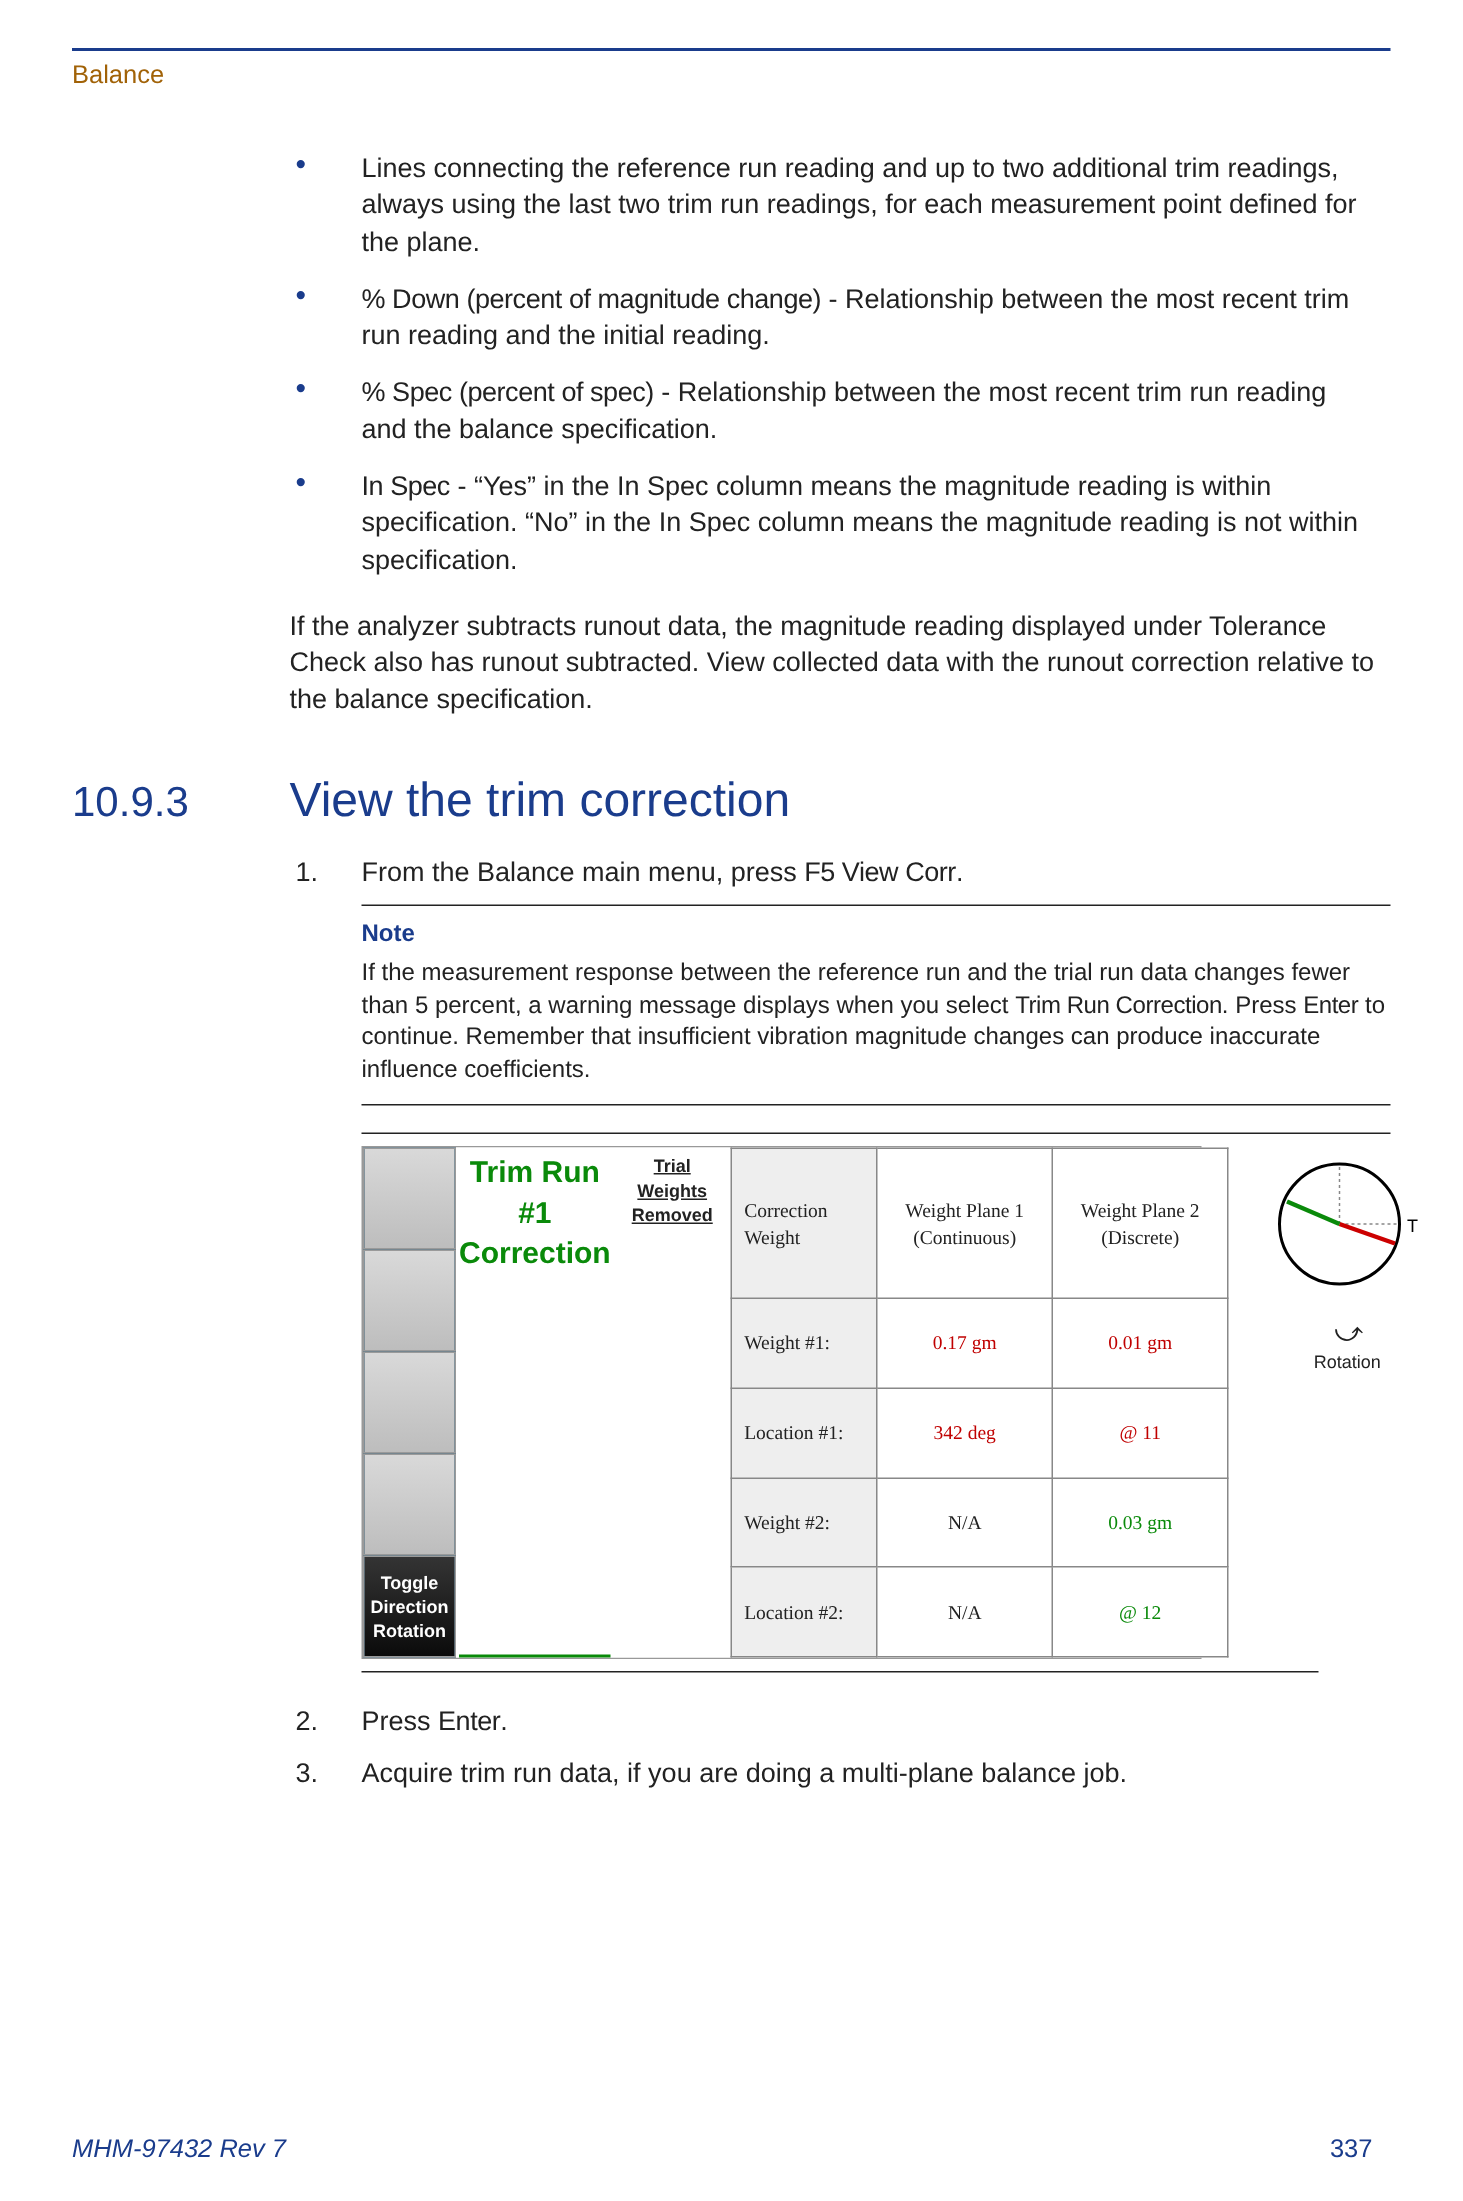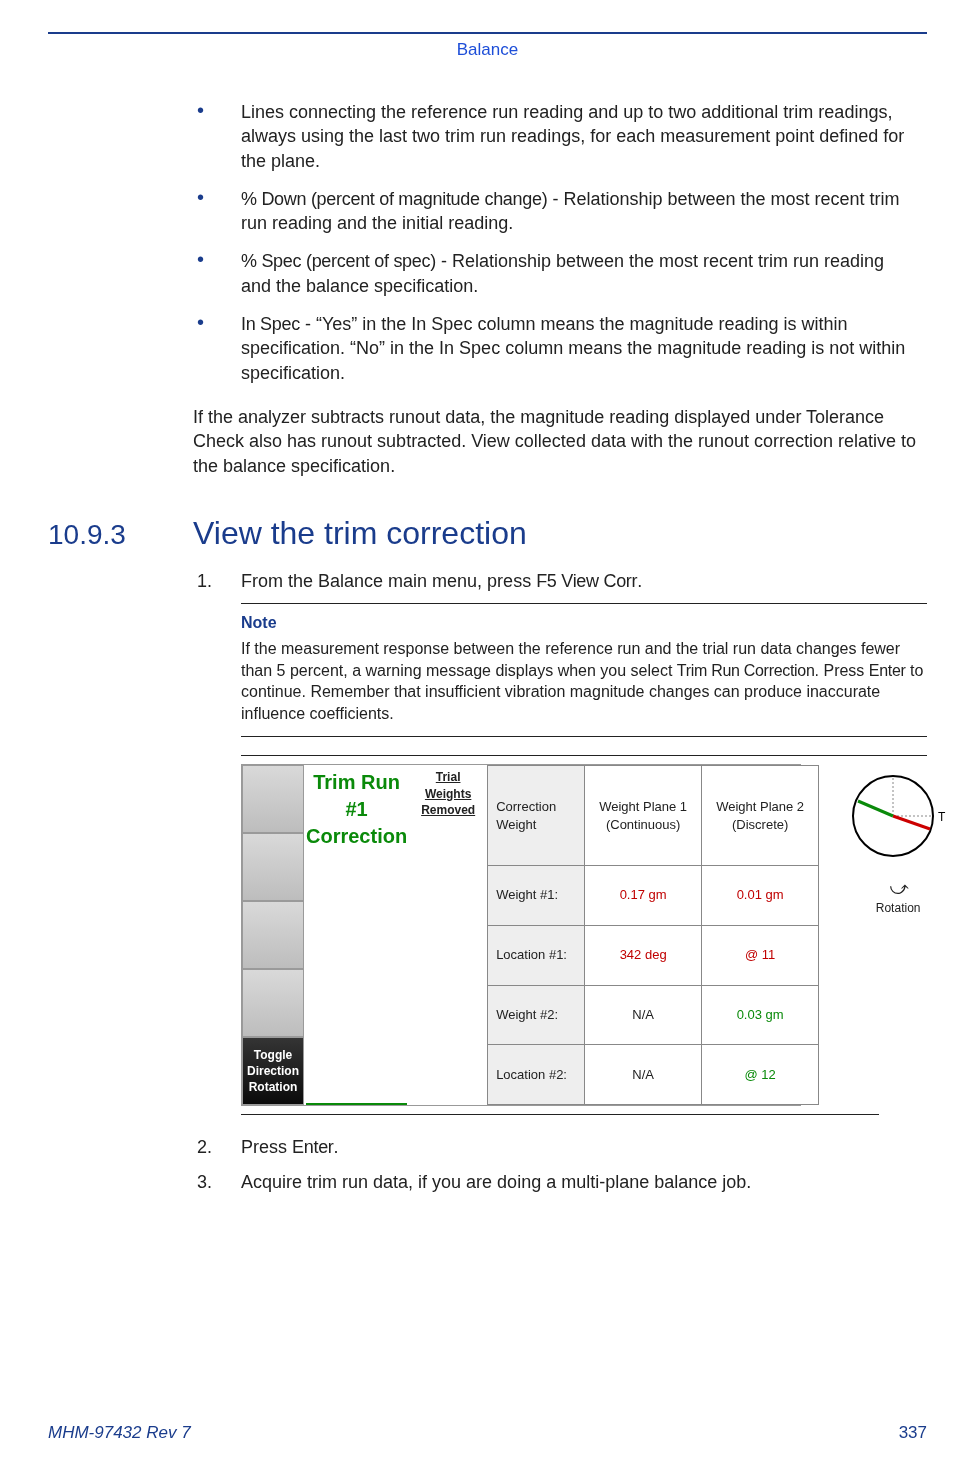--- a/index.html
+++ b/index.html
@@ -15,22 +15,22 @@
     height: 1467px;
     position: relative;
     box-sizing: border-box;
     padding: 32px 48px 0 48px;
   }
   .top-rule {
     border-top: 2px solid #1a3c8c;
     margin-bottom: 6px;
   }
   .header-text {
-    text-align: center;
-    color: #1d4ed8;
+    text-align: left;
+    color: #a16207;
     font-size: 17px;
     margin-bottom: 40px;
   }
   .content {
     margin-left: 145px;
     margin-right: 0;
     font-size: 18px;
     line-height: 1.35;
   }
   ul.bullets {
@@ -178,20 +178,21 @@
     border-collapse: collapse;
     margin: 0 auto;
     font-size: 13px;
   }
   table.dev-table td {
     border: 1px solid #888;
     padding: 4px 8px;
     text-align: center;
     background:#fff;
     min-width: 100px;
+    font-family: Liberation Serif, serif;
   }
   table.dev-table td.lbl {
     background: #eee;
     text-align: left;
     min-width: 80px;
   }
   .red { color: #c00000; }
   .green { color: #0a8a0a; }
   .diagram-row {
     display:flex;
@@ -204,21 +205,21 @@
     font-size:12px;
   }
   .rot-arrow {
     font-size: 18px;
     letter-spacing: -2px;
   }
   .footer {
     position: absolute;
     bottom: 24px;
     left: 48px;
-    right: 48px;
+    right: 60px;
     display: flex;
     justify-content: space-between;
     color: #1a3c8c;
     font-size: 17px;
     font-style: italic;
   }
   .footer .pnum { font-style: normal; }
 </style>
 </head>
 <body>

